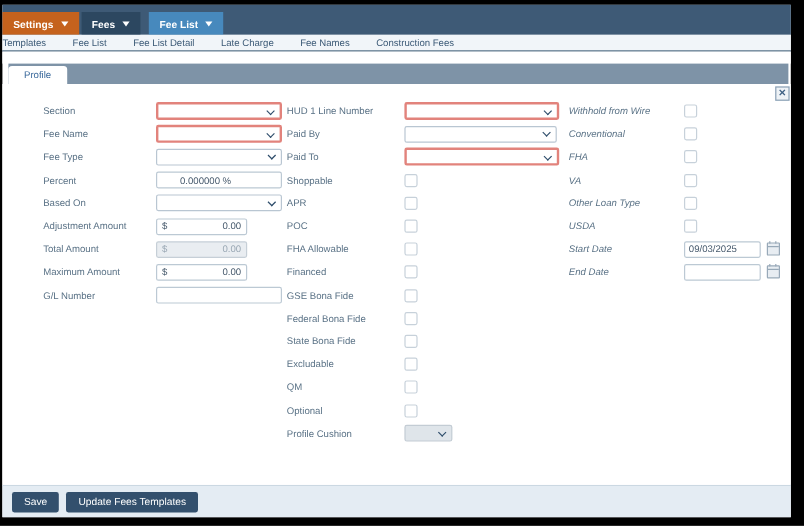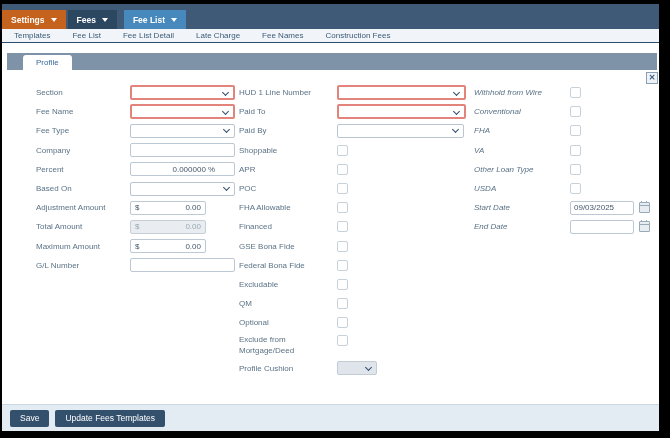--- a/index.html
+++ b/index.html
@@ -11,27 +11,27 @@
   .topbar{height:25px;background:#3e5a76;display:flex;align-items:flex-end;flex:0 0 auto;}
   .menu-btn{height:19px;display:flex;align-items:center;padding:0 9px;color:#fff;font-size:8.5px;font-weight:bold;cursor:pointer;}
   .menu-btn .caret{width:0;height:0;border-left:3.5px solid transparent;border-right:3.5px solid transparent;border-top:4px solid #fff;margin-left:6px;}
   .mb-settings{background:#c5621d;}
   .mb-fees{background:#2c4760;margin-left:2px;}
   .mb-feelist{background:#4789bd;margin-left:7px;}
 
   
   .subnav{height:13px;background:#f1f5f9;display:flex;align-items:center;flex:0 0 auto;}
   .subnav-item{font-size:8px;color:#3c5a77;margin-right:22px;cursor:pointer;white-space:nowrap;}
-  .subnav-item:first-child{margin-left:12px;}
+  .subnav-item:first-child{}
   .dark-divider{height:1px;background:#2e4e6c;flex:0 0 auto;}
   .white-gap{height:10px;background:#fff;flex:0 0 auto;}
 
   
   .tabstrip{height:17px;background:#7e93a7;margin:0 2px 0 5px;position:relative;flex:0 0 auto;}
-  .tab-profile{position:absolute;left:16px;top:2px;bottom:0;background:#fff;border-radius:3px 3px 0 0;padding:0 13px;font-size:8px;color:#39689b;display:flex;align-items:center;cursor:pointer;}
+  .tab-profile{position:absolute;left:0;top:2px;bottom:0;background:#fff;border-radius:3px 3px 0 0;padding:0 13px;font-size:8px;color:#39689b;display:flex;align-items:center;cursor:pointer;}
 
   
   .form-area{flex:1 1 auto;position:relative;background:#fff;}
   .close-btn{position:absolute;right:1px;top:2px;width:10px;height:10px;border:1px solid #8aa0b5;color:#3d5f82;font-size:8px;font-weight:bold;line-height:10px;text-align:center;cursor:pointer;background:#eef2f6;}
 
   .col{position:absolute;top:13px;}
   .col1{left:5px;width:228px;}
   .col2{left:237px;width:230px;}
   .col3{left:472px;width:185px;}
   .row{display:flex;align-items:center;height:19.2px;}
@@ -45,21 +45,21 @@
   .select::after{content:"";position:absolute;right:5px;top:2.5px;width:4px;height:4px;border-right:1.3px solid #2e4d6b;border-bottom:1.3px solid #2e4d6b;transform:rotate(45deg);}
   .select.req{border:2px solid #e2837c;height:11px;}
   .select.disabled{background:#dfe5ea;border-color:#c3ccd4;}
   .w-wide{width:125px;}
   .w-months{width:38px;}
 
   .textbox{height:12px;border:1px solid #bcc9d4;border-radius:2px;background:#fff;font-size:8px;color:#45586b;display:flex;align-items:center;padding:0 3px;box-sizing:content-box;}
   .tb-wide{width:119px;}
   .amount{width:66px;justify-content:space-between;padding:0 4px;}
   .amount.disabled{background:#e9edf1;color:#9aa8b4;border-color:#c6cfd7;}
-  .percentbox{width:67px;justify-content:flex-end;padding:0 19px;}
+  .percentbox{width:67px;padding:0 19px;}
   .percentbox .sfx{margin-left:2px;}
 
   .checkbox{width:9px;height:9px;border:1px solid #c7d1da;border-radius:2px;background:#fff;cursor:pointer;}
 
   .datebox{width:56px;}
   .cal-icon{width:9px;height:9px;border:1px solid #98a9b8;border-radius:1px;position:relative;background:#e8edf2;margin-left:5px;cursor:pointer;}
   .cal-icon::before{content:"";position:absolute;top:-2px;left:1px;width:1px;height:2px;background:#98a9b8;box-shadow:5px 0 #98a9b8;}
   .cal-icon::after{content:"";position:absolute;top:2px;left:0;right:0;height:1px;background:#98a9b8;}
 
   .two-line .lbl{line-height:11px;padding-top:2px;}
@@ -116,26 +116,20 @@
         </div>
         <div class="row">
           <span class="lbl">Fee Name</span>
           <div class="select req w-wide"><span></span></div>
         </div>
         <div class="row">
           <span class="lbl">Fee Type</span>
           <div class="select w-wide"><span></span></div>
         </div>
         <div class="row">
-          <span class="lbl">Company</span>
-          <div class="textbox tb-wide">
-              <span></span>
-            </div>
-        </div>
-        <div class="row">
           <span class="lbl">Percent</span>
           <div class="textbox percentbox">
             <span>0.000000</span>
             <span class="sfx">%</span>
           </div>
         </div>
         <div class="row">
           <span class="lbl">Based On</span>
           <div class="select w-wide"><span></span></div>
         </div>
@@ -167,28 +161,28 @@
             </div>
         </div>
       </div>
 
       <div class="col col2">
         <div class="row">
           <span class="lbl">HUD 1 Line Number</span>
           <div class="select req w-wide"><span></span></div>
         </div>
         <div class="row">
-          <span class="lbl">Paid To</span>
-          <div class="select req w-wide"><span></span></div>
-        </div>
-        <div class="row">
           <span class="lbl">Paid By</span>
           <div class="select w-wide"><span></span></div>
         </div>
         <div class="row">
+          <span class="lbl">Paid To</span>
+          <div class="select req w-wide"><span></span></div>
+        </div>
+        <div class="row">
           <span class="lbl">Shoppable</span>
           <div class="checkbox"></div>
         </div>
         <div class="row">
           <span class="lbl">APR</span>
           <div class="checkbox"></div>
         </div>
         <div class="row">
           <span class="lbl">POC</span>
           <div class="checkbox"></div>
@@ -203,37 +197,34 @@
         </div>
         <div class="row">
           <span class="lbl">GSE Bona Fide</span>
           <div class="checkbox"></div>
         </div>
         <div class="row">
           <span class="lbl">Federal Bona Fide</span>
           <div class="checkbox"></div>
         </div>
         <div class="row">
+          <span class="lbl">State Bona Fide</span>
+          <div class="checkbox"></div>
+        </div>
+        <div class="row">
           <span class="lbl">Excludable</span>
           <div class="checkbox"></div>
         </div>
         <div class="row">
           <span class="lbl">QM</span>
           <div class="checkbox"></div>
         </div>
         <div class="row">
           <span class="lbl">Optional</span>
           <div class="checkbox"></div>
-        </div>
-        <div class="row tall two-line">
-          <span class="lbl">
-            <span>Exclude from</span><br>
-            <span>Mortgage/Deed</span>
-          </span>
-          <div class="checkbox" style="margin-top:3px;"></div>
         </div>
         <div class="row">
           <span class="lbl">Profile Cushion</span>
           <div class="select disabled w-months"><span></span></div>
         </div>
       </div>
 
       <div class="col col3">
         <div class="row">
           <span class="lbl">Withhold from Wire</span>

